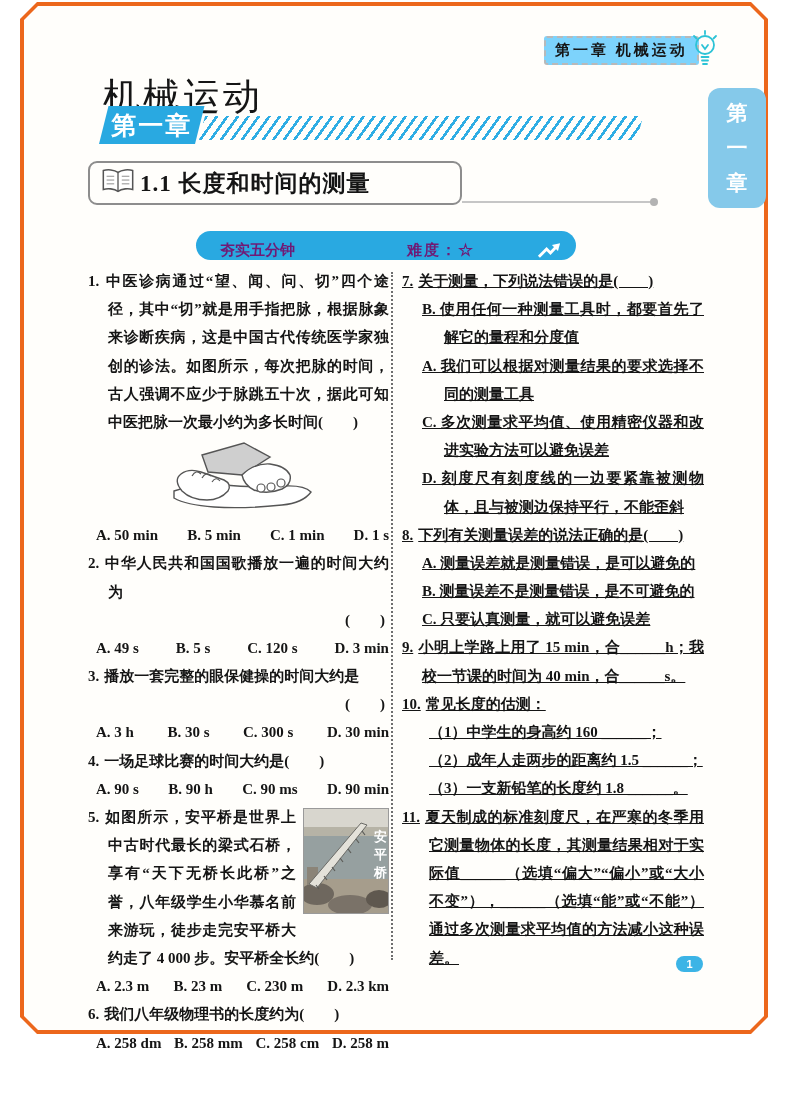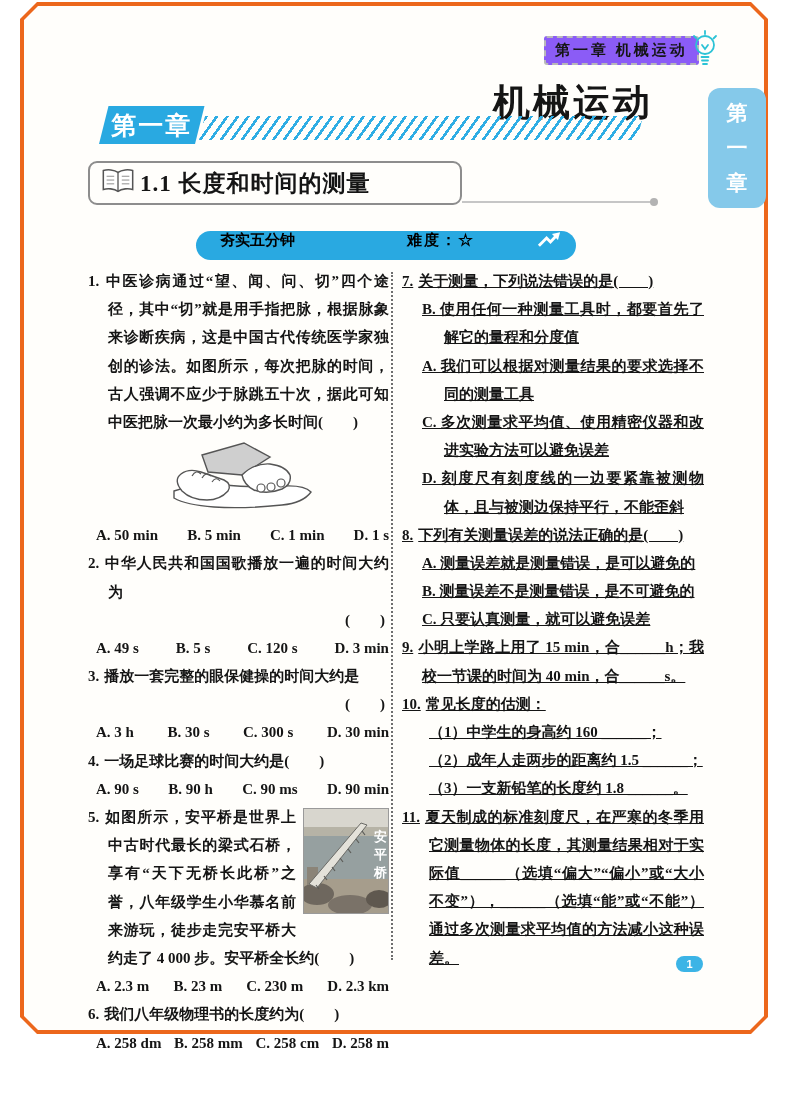--- a/index.html
+++ b/index.html
@@ -3,40 +3,40 @@
 <meta charset="utf-8">
 <style>
   html,body{margin:0;padding:0;background:#fff;}
   body{width:790px;height:1099px;position:relative;overflow:hidden;
        font-family:"Liberation Serif","DejaVu Serif",serif;color:#151515;}
   .frame-outer{position:absolute;left:20px;top:2px;width:748px;height:1032px;background:#ec671c;
     clip-path:polygon(17px 0,calc(100% - 17px) 0,100% 17px,100% calc(100% - 17px),calc(100% - 17px) 100%,17px 100%,0 calc(100% - 17px),0 17px);}
   .frame-inner{position:absolute;left:4px;top:4px;right:4px;bottom:4px;background:#fffefb;
     clip-path:polygon(14px 0,calc(100% - 14px) 0,100% 14px,100% calc(100% - 14px),calc(100% - 14px) 100%,14px 100%,0 calc(100% - 14px),0 14px);}
   .corner-tag{position:absolute;left:544px;top:36px;border:2px dashed #b9b9b9;border-radius:3px;
-    padding:3px 9px;font-size:15px;font-weight:bold;letter-spacing:3px;background:#8b5cf6;}
+    padding:3px 9px;font-size:15px;font-weight:bold;letter-spacing:3px;background:#7dd3fc;}
   .bulb{position:absolute;left:690px;top:28px;}
-  .main-title{position:absolute;left:103px;top:78px;width:550px;text-align:right;
-    font-size:37px;font-weight:700;letter-spacing:3px;font-family:"Liberation Sans","DejaVu Sans",sans-serif;}
+  .main-title{position:absolute;left:103px;top:72px;width:550px;text-align:left;
+    font-size:37px;font-weight:400;letter-spacing:3px;font-family:"Liberation Sans","DejaVu Sans",sans-serif;}
   .badge{position:absolute;left:99px;top:106px;width:96px;height:38px;background:#29a9e1;
     transform:skewX(-14deg);transform-origin:0 100%;}
   .badge span{display:block;transform:skewX(14deg);text-align:center;line-height:38px;
     color:#fff;font-size:25px;font-weight:bold;letter-spacing:2px;font-family:"Liberation Sans",sans-serif;}
   .stripes{position:absolute;left:202px;top:116px;width:438px;height:24px;transform:skewX(-14deg);
     background:repeating-linear-gradient(115deg,#2eade4 0 3px,transparent 3px 9.5px);}
   .section-box{position:absolute;left:88px;top:161px;width:374px;height:44px;border:2px solid #8d8d8d;
     border-radius:9px;background:#fffefb;display:flex;align-items:center;gap:4px;padding-left:10px;box-sizing:border-box;}
   .section-title{font-size:23px;font-weight:bold;letter-spacing:1px;}
   .rule{position:absolute;left:462px;top:201px;width:190px;height:2px;background:#c6c6c6;}
   .rule-dot{position:absolute;left:650px;top:198px;width:8px;height:8px;border-radius:50%;background:#b3b3b3;}
   .side-tab{position:absolute;left:708px;top:88px;width:58px;height:120px;background:#85c9ea;border-radius:12px;
     display:flex;flex-direction:column;align-items:center;justify-content:center;gap:7px;
     color:#fff;font-size:21px;font-weight:bold;font-family:"Liberation Sans",sans-serif;}
   .pill{position:absolute;left:196px;top:231px;width:380px;height:29px;background:#29a9e1;border-radius:15px;
-    color:#000000;display:flex;align-items:flex-start;box-sizing:border-box;padding:0 14px 0 24px;
+    color:#701a75;display:flex;align-items:flex-end;box-sizing:border-box;padding:0 14px 0 24px;
     font-size:15px;font-weight:bold;font-family:"Liberation Sans",sans-serif;}
   .pill-diff{margin-left:112px;letter-spacing:2px;}
   .pill-arrow{margin-left:auto;display:flex;}
   .col{position:absolute;top:267px;width:301px;font-size:15px;line-height:1.88;
     text-align:justify;font-weight:bold;}
   .col-left{left:88px;} .col-right{left:402px;width:302px;text-decoration:underline;}
   .divider{position:absolute;left:391px;top:272px;height:688px;border-left:2px dotted #6e6e6e;}
   .hang{padding-left:20px;text-indent:-20px;}
   .hang-wide{padding-left:27px;text-indent:-27px;}
   .num{margin-right:5px;}

